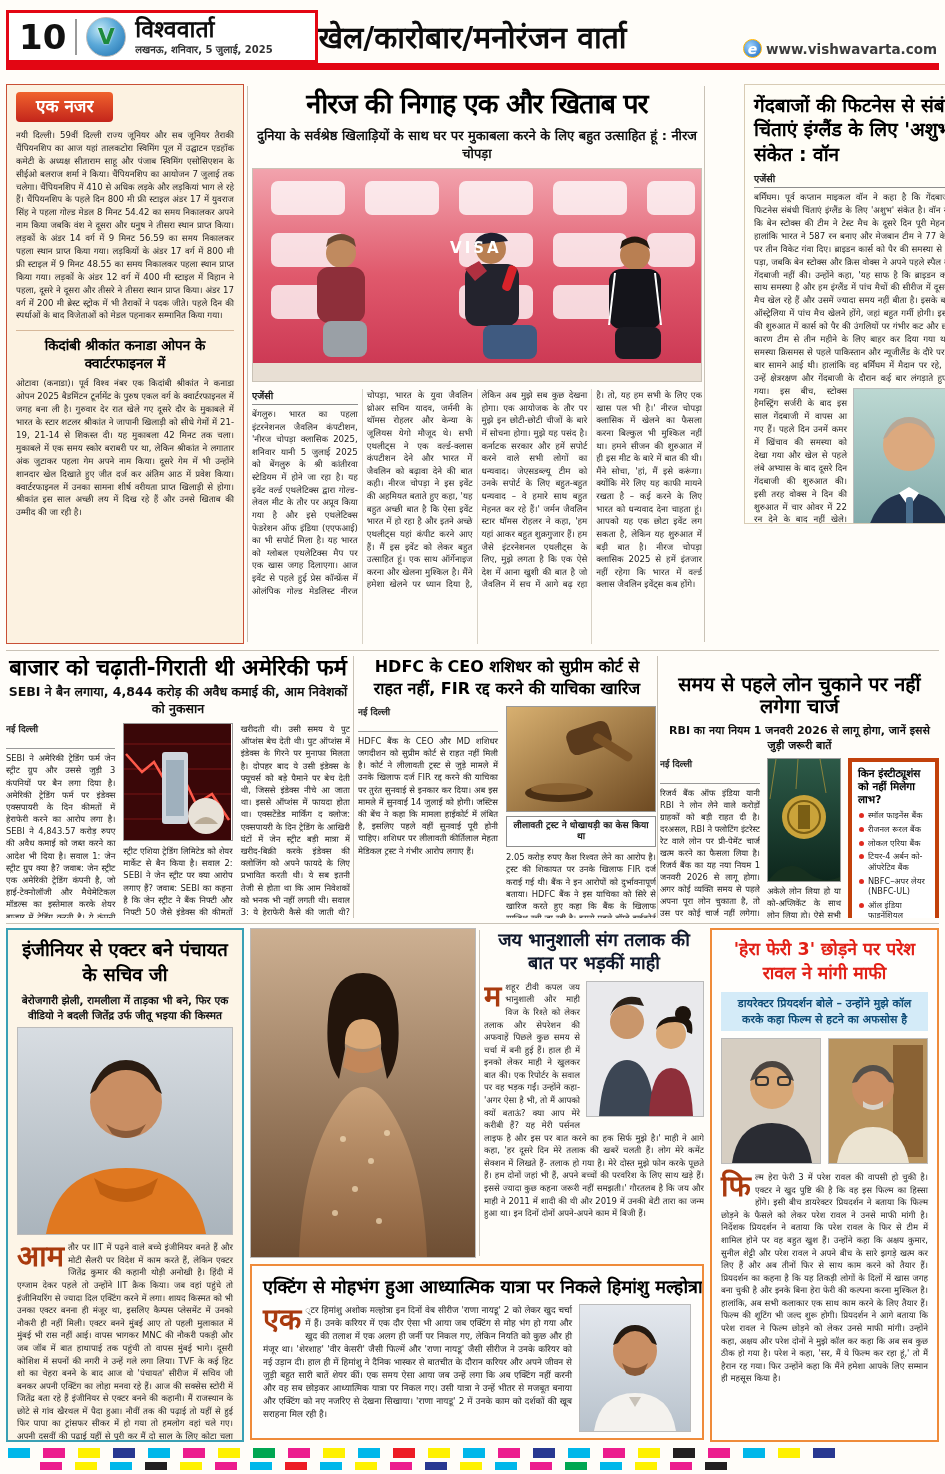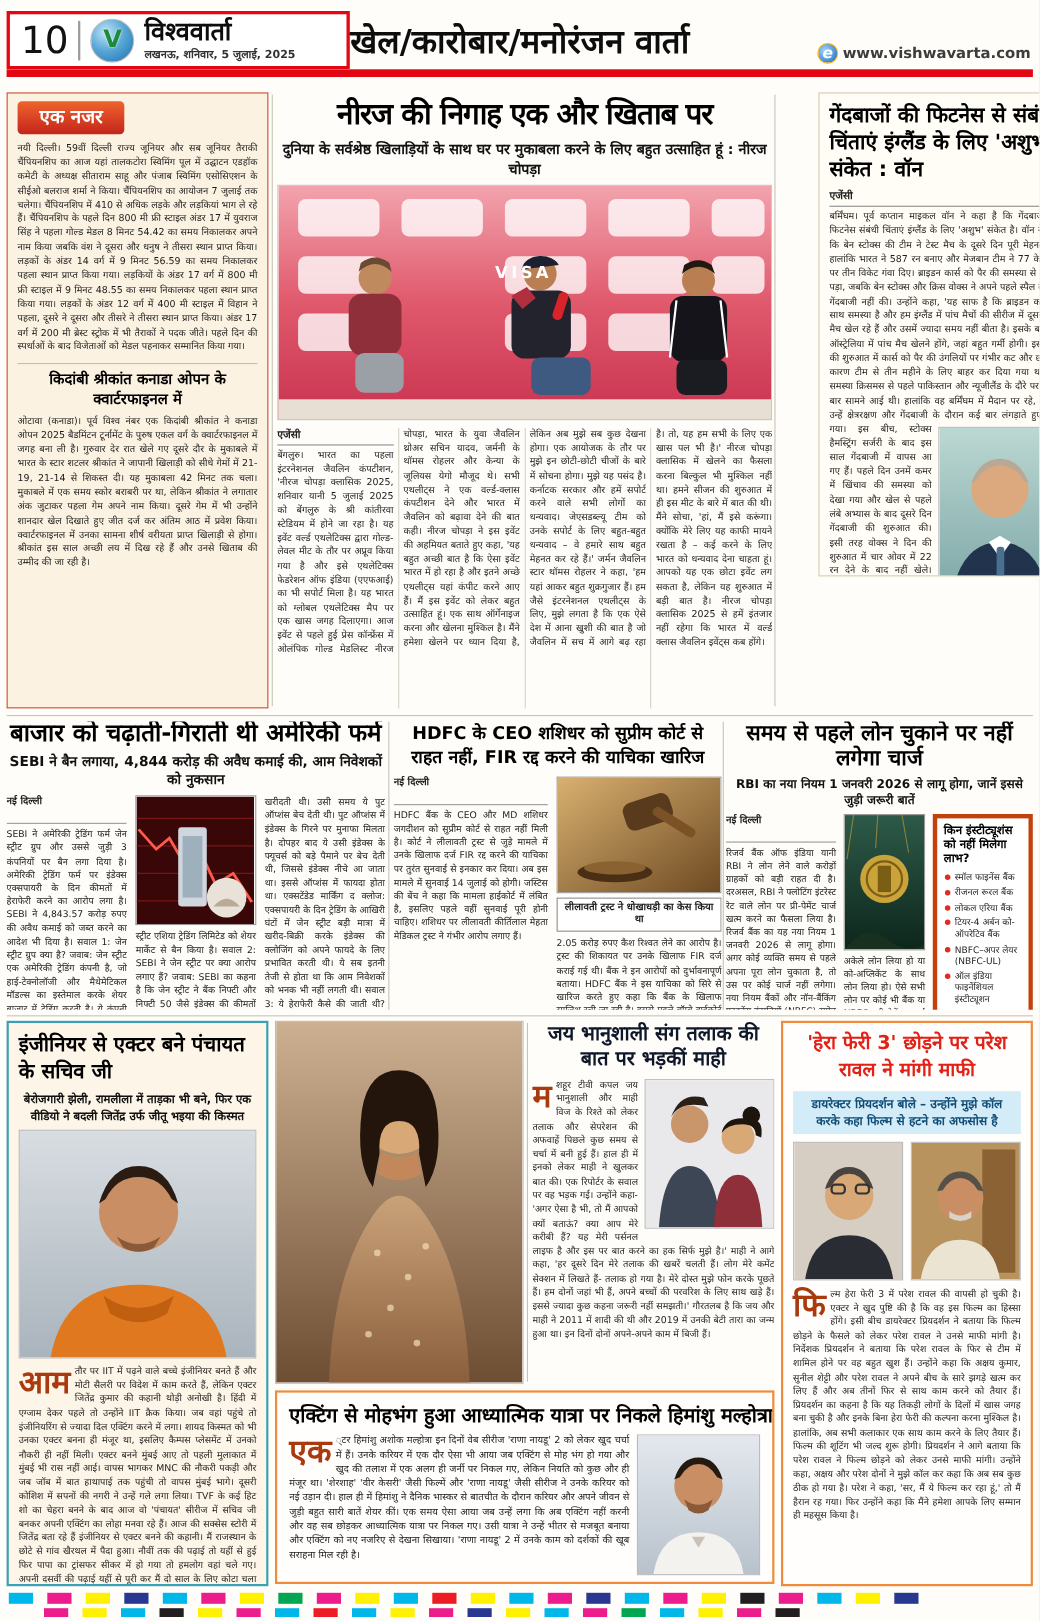--- a/index.html
+++ b/index.html
@@ -3,21 +3,21 @@
 <meta charset="utf-8">
 <style>
   * { margin:0; padding:0; box-sizing:border-box; }
   html,body { background:#e9e9e9; }
   body { font-family:"DejaVu Sans", sans-serif; }
   .page { position:relative; width:945px; height:1474px; background:#fffdf9; margin:0 auto; overflow:hidden; }
 
   
   .hdr { position:absolute; left:6px; top:8px; width:933px; height:62px; border-bottom:7px solid #e30613; }
   .hdr-box { position:absolute; left:0; top:2px; height:53px; width:312px; border:3px solid #e30613; background:#fff; display:flex; align-items:center; padding:0 10px; gap:9px; }
-  .pagenum { font-size:34px; font-weight:normal; color:#111; line-height:1; }
+  .pagenum { font-size:34px; font-weight:bold; color:#111; line-height:1; }
   .vline { width:2px; height:36px; background:#9a9a9a; }
   .logo-circle { width:40px; height:40px; border-radius:50%; background:radial-gradient(circle at 35% 30%, #bfe6f5 0%, #5aa8d8 45%, #1d6fae 100%); border:1px solid #bbb; display:flex; align-items:center; justify-content:center; flex:0 0 auto; }
   .logo-v { color:#1d8a3e; font-weight:bold; font-size:22px; text-shadow:0 0 2px #fff; }
   .brand { font-size:23px; font-weight:bold; color:#0d0d0d; line-height:1.05; }
   .hdate { font-size:10px; color:#333; font-weight:bold; }
   .sec-title { position:absolute; left:50%; transform:translateX(-50%); bottom:6px; font-size:30px; font-weight:800; color:#0d0d0d; white-space:nowrap; }
   .website { position:absolute; right:2px; bottom:5px; font-size:13.5px; font-weight:bold; color:#3c3c3c; display:flex; align-items:center; gap:4px; }
   .e-icon { display:inline-block; width:19px; height:19px; border-radius:50%; background:radial-gradient(circle at 35% 35%, #9fd4ff, #1565c0); color:#fff; font-weight:bold; font-style:italic; font-size:14px; text-align:center; line-height:18px; border:1px solid #ffb300; }
 
   
@@ -57,35 +57,35 @@
 
   .hdfc { position:absolute; left:358px; top:656px; width:298px; height:262px; overflow:hidden; }
   .hd-h1 { font-size:16px; font-weight:800; text-align:center; line-height:1.4; color:#000; margin-bottom:5px; }
   .hd-cols { display:flex; gap:8px; }
   .hd-col1 { flex:1; font-size:8.4px; line-height:1.45; text-align:justify; color:#1d1d1d; }
   .hd-col2 { width:150px; font-size:8.4px; line-height:1.45; text-align:justify; color:#1d1d1d; }
   .hd-img { height:106px; border:1px solid #999; overflow:hidden; }
   .hd-cap { border:1px solid #8d8d8d; background:#fff; font-size:9px; font-weight:bold; text-align:center; padding:3px 4px; margin:4px 0; line-height:1.3; }
 
   .rbi { position:absolute; left:660px; top:656px; width:279px; height:262px; overflow:hidden; }
-  .rb-h1 { font-size:19.5px; font-weight:800; text-align:center; line-height:1.15; color:#000; }
+  .rb-h1 { font-size:19.5px; font-weight:800; text-align:center; line-height:1.15; color:#000;margin-top:18px; }
   .rb-sub { font-size:11px; font-weight:bold; text-align:center; margin:3px 0 6px; color:#111; }
   .rb-row { display:flex; gap:7px; }
   .rb-col1 { width:100px; font-size:8.3px; line-height:1.45; text-align:justify; color:#1d1d1d; }
   .rb-col2 { width:74px; font-size:8.3px; line-height:1.45; text-align:justify; color:#1d1d1d; }
   .rb-img { height:124px; border:1px solid #999; margin-bottom:3px; overflow:hidden; }
   .rb-box { flex:1; border:4px solid #c2410c; background:#fff; padding:5px 6px; }
   .rb-box-title { font-size:10.5px; font-weight:800; line-height:1.25; margin-bottom:4px; color:#000; }
   .rb-box ul { list-style:none; padding-left:10px; }
   .rb-box li { font-size:8.2px; line-height:1.3; margin-bottom:3px; position:relative; color:#1d1d1d; }
   .rb-box li::before { content:''; position:absolute; left:-9px; top:3px; width:5px; height:5px; border-radius:50%; background:#e02b20; }
 
   
   .panchayat { position:absolute; left:6px; top:928px; width:238px; height:514px; border:2px solid #3aa0b5; background:#fdf5e7; padding:8px 9px; overflow:hidden; }
-  .pc-h1 { font-size:18.5px; font-weight:800; text-align:left; line-height:1.35; color:#000; }
+  .pc-h1 { font-size:18.5px; font-weight:800; text-align:center; line-height:1.35; color:#000; }
   .pc-sub { font-size:10.5px; font-weight:bold; text-align:center; line-height:1.4; margin:5px 0; color:#111; }
   .pc-photo { height:208px; margin:3px 0 6px; border:1px solid #bbb; overflow:hidden; }
   .bodytxt { font-size:8.5px; line-height:1.48; text-align:justify; color:#1d1d1d; }
   .dropcap { float:left; font-weight:800; color:#a93a0e; line-height:.85; padding:3px 4px 0 0; font-size:29px; }
 
   .mh-photo-big { position:absolute; left:250px; top:928px; width:226px; height:330px; border:1px solid #bbb; overflow:hidden; }
   .mahhi { position:absolute; left:484px; top:928px; width:220px; height:330px; overflow:hidden; }
   .mh-h1 { font-size:18px; font-weight:800; color:#0f172a; text-align:center; line-height:1.3; margin-bottom:6px; }
   .mh-couple { float:right; width:118px; height:136px; margin:0 0 4px 6px; border:1px solid #bbb; overflow:hidden; }
 

